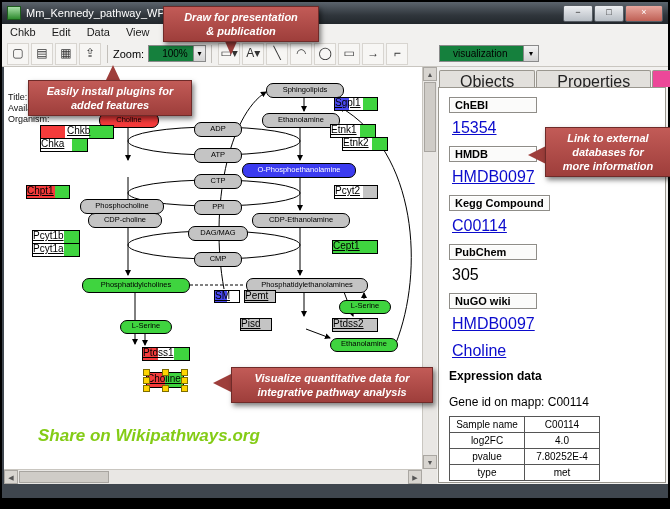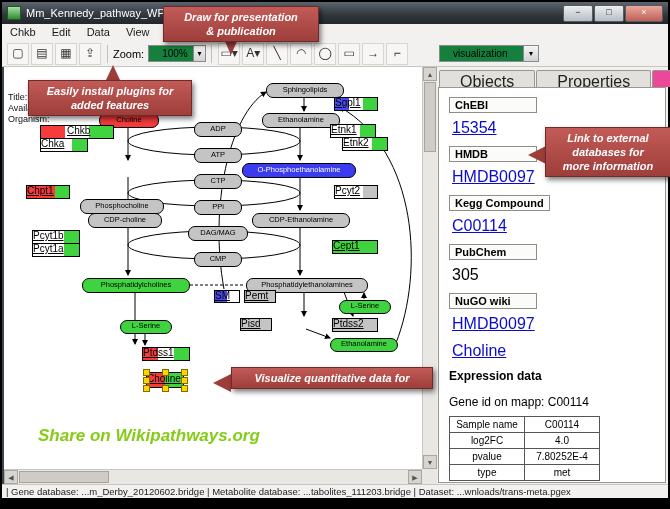--- a/index.html
+++ b/index.html
@@ -255,39 +255,36 @@
             <td>7.80252E-4</td>
           </tr>
           <tr>
             <td>type</td>
             <td>met</td>
           </tr>
         </tbody>
       </table>
   </div>
 
-  <div id="statusbar">
-    <span>| Gene database: ...m_Derby_20120602.bridge  | Metabolite database: ...tabolites_111203.bridge  | Dataset: ...wnloads/trans-meta.pgex</span>
-  </div>
 
   <div class="callout" style="left:161px;top:4px;width:142px">
     <span>Draw for presentation</span><br><span>&amp; publication</span>
   </div>
   <div class="tri tri-down" style="left:222px;top:37px"></div>
 
   <div class="callout" style="left:26px;top:78px;width:150px">
     <span>Easily install plugins for</span><br><span>added features</span>
   </div>
   <div class="tri tri-up" style="left:104px;top:63px"></div>
 
   <div class="callout" style="left:543px;top:125px;width:112px">
     <span>Link to external</span><br><span>databases for</span><br><span>more information</span>
   </div>
   <div class="tri tri-left" style="left:526px;top:144px"></div>
 
   <div class="callout" style="left:229px;top:365px;width:188px">
-    <span>Visualize quantitative data for</span><br>
+    <span>Visualize quantitative data for</span><br><span>integrative pathway analysis</span>
   </div>
   <div class="tri tri-left" style="left:211px;top:372px"></div>
 
   <div id="share-text">Share on Wikipathways.org</div>
 
 </div>
 
 </body></html>

